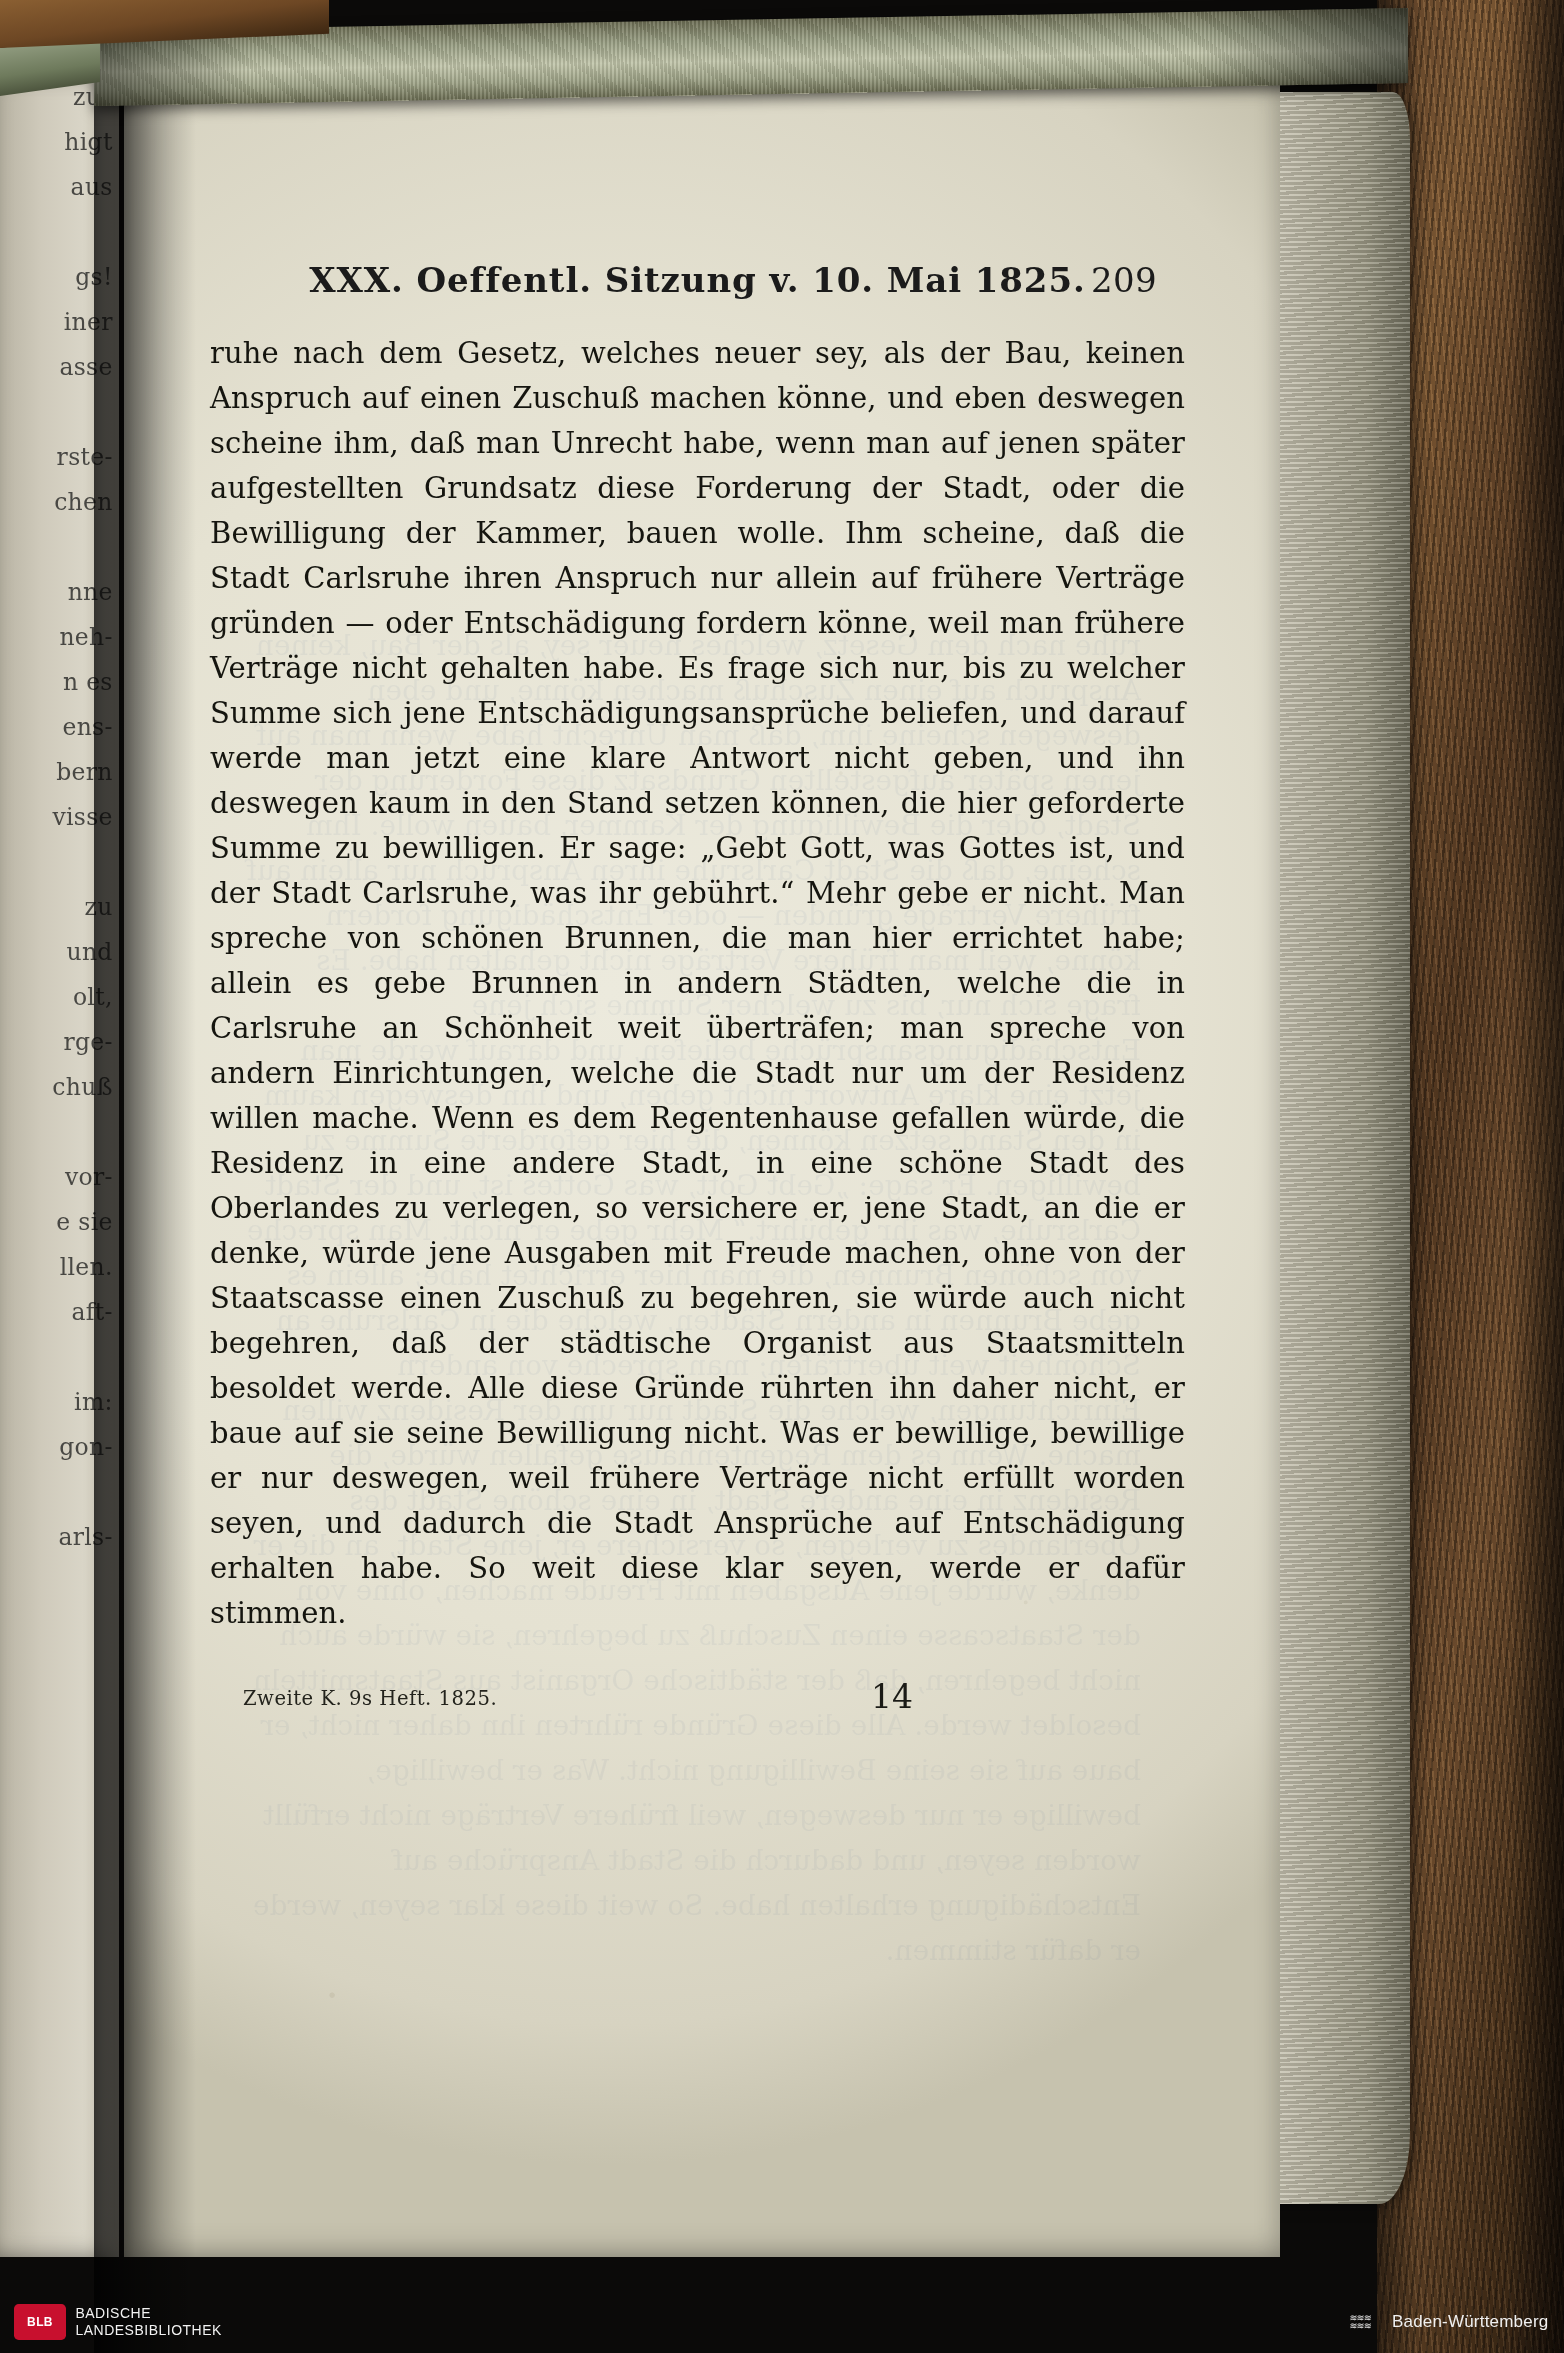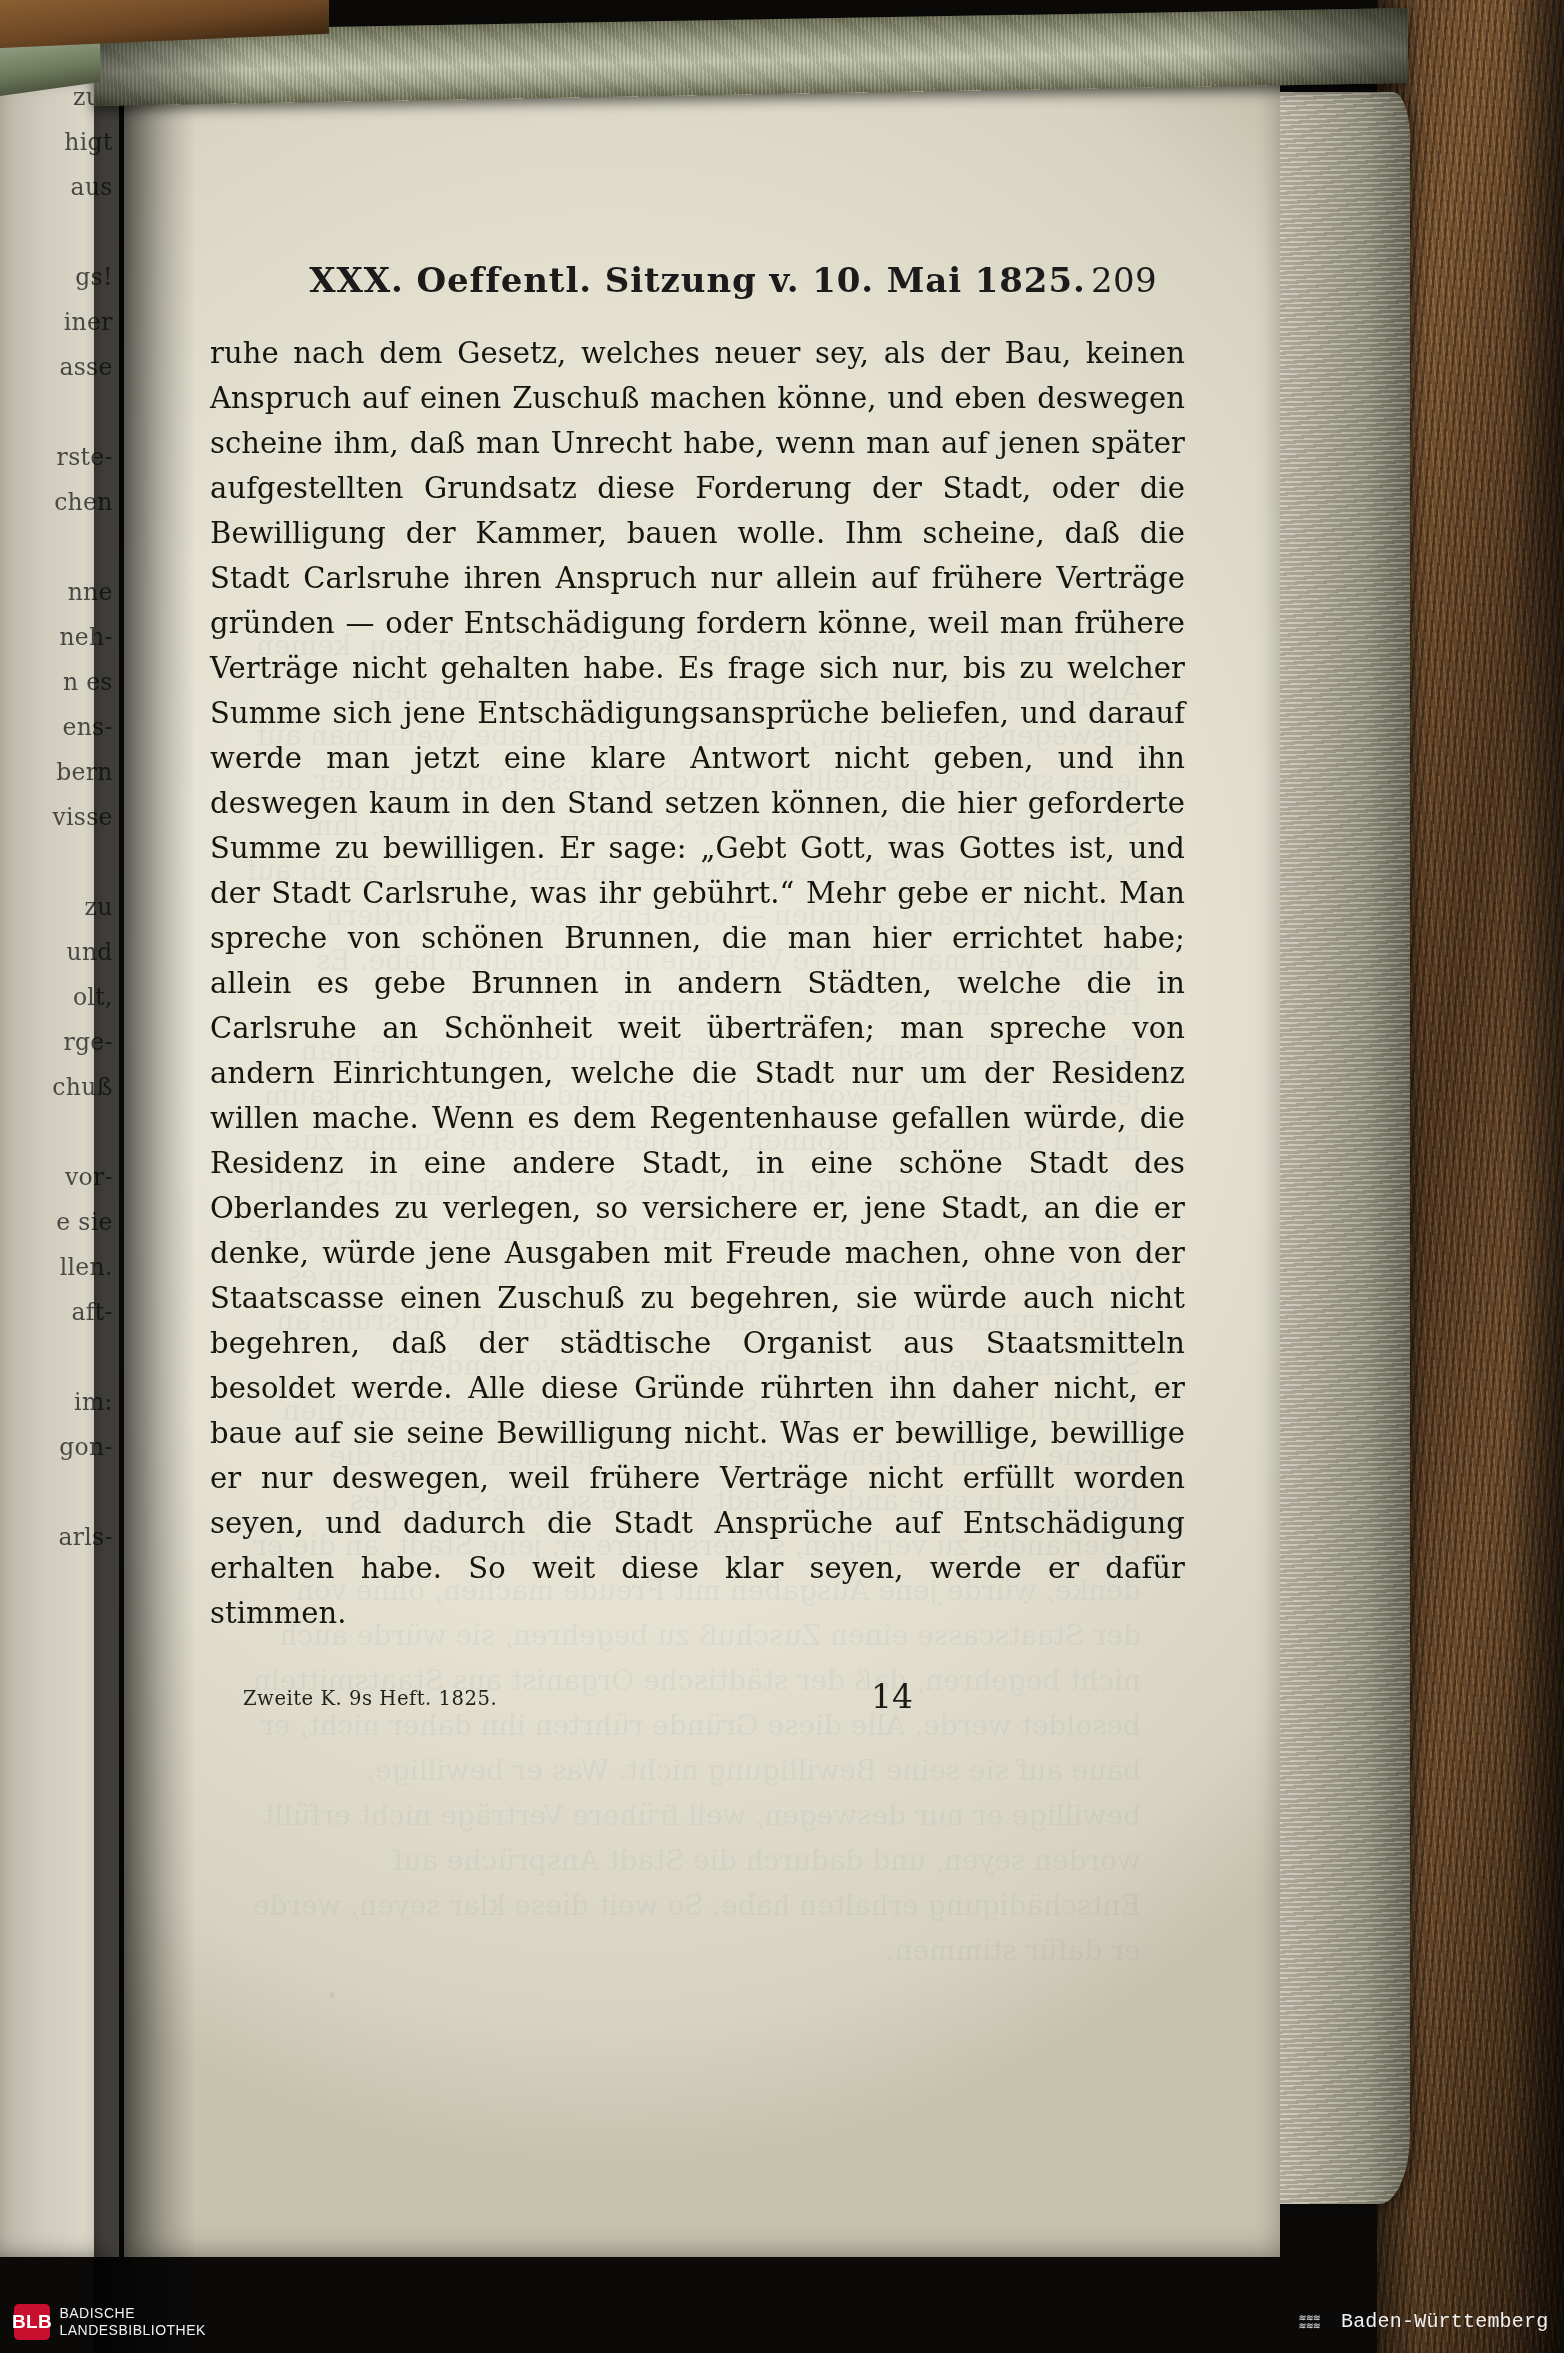--- a/index.html
+++ b/index.html
@@ -252,26 +252,26 @@
   }
   .blb {
     position: absolute;
     left: 14px;
     bottom: 14px;
     display: flex;
     align-items: center;
     gap: 9.4px;
   }
   .blb-badge {
-    width: 36px; height: 36px;
+    width: 52px; height: 36px;
     border-radius: 4.7px;
     background: #c8102e;
     color: #fff;
     font-family: "Liberation Sans", sans-serif;
-    font-size: 19px;
+    font-size: 12px;
     font-weight: 700;
     display: flex; align-items: center; justify-content: center;
     letter-spacing: 0.4px;
   }
   .blb-text {
     color: #f2f2f2;
     font-family: Liberation Sans, sans-serif;
     font-size: 14px;
     line-height: 17px;
     letter-spacing: 0.5px;
@@ -290,22 +290,22 @@
     color: #efefef;
     font-family: "DejaVu Sans", sans-serif;
     font-size: 9.4px;
     line-height: 7.8px;
     letter-spacing: -0.8px;
     display: flex; flex-direction: column; justify-content: center;
     overflow: hidden;
   }
   .bw-text {
     color: #f0f0f0;
-    font-family: Liberation Mono, monospace;
-    font-size: 20px;
+    font-family: Liberation Sans, sans-serif;
+    font-size: 17px;
     letter-spacing: 0.2px;
   }
 </style>
 </head>
 <body>
 
 <div class="scan-root">
 
   <div class="cover-right"></div>
 

